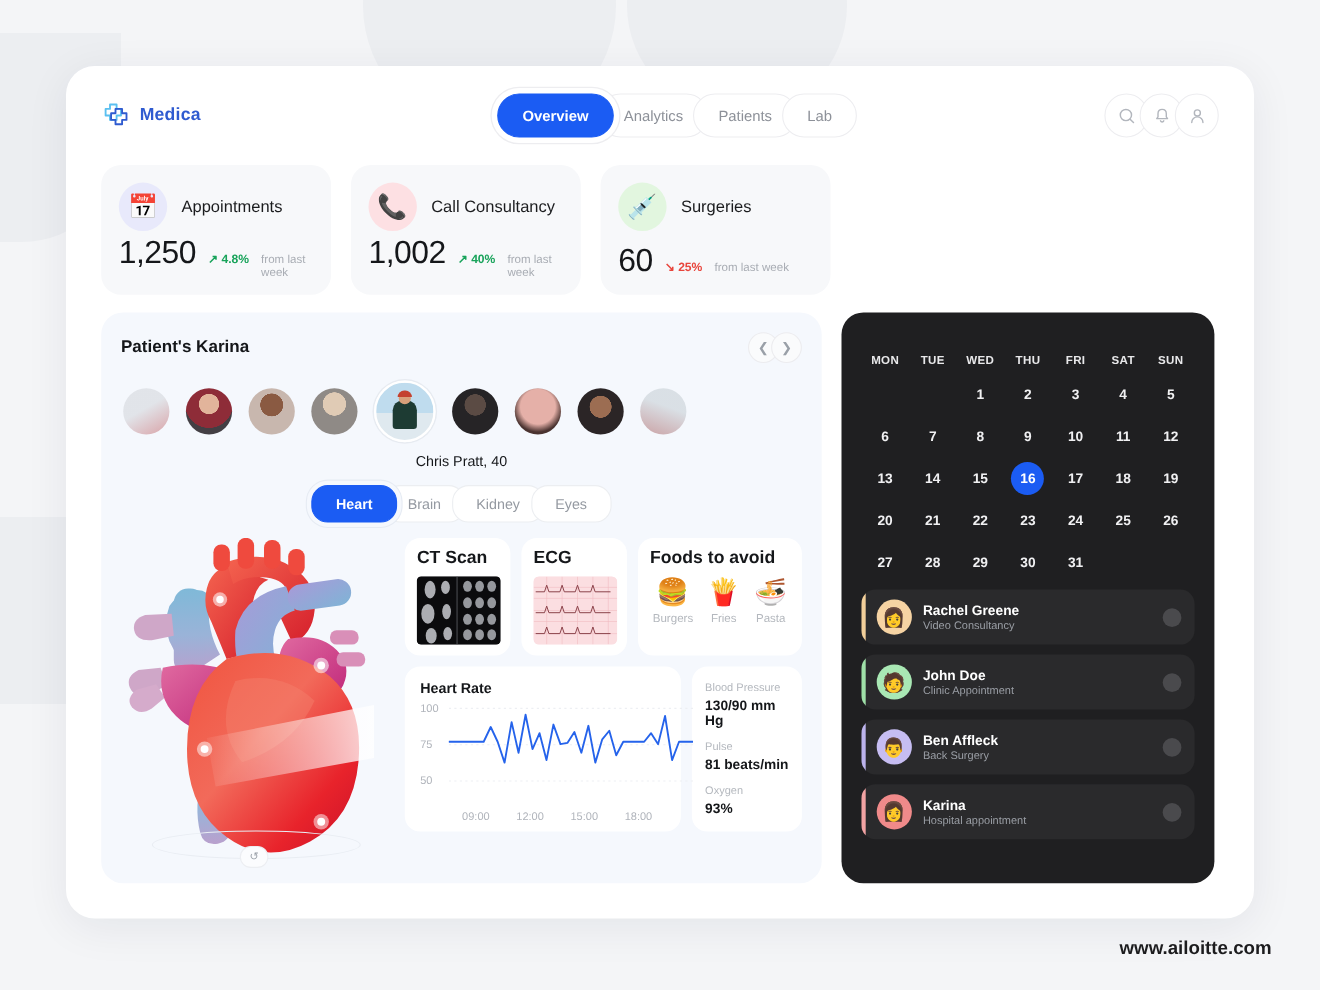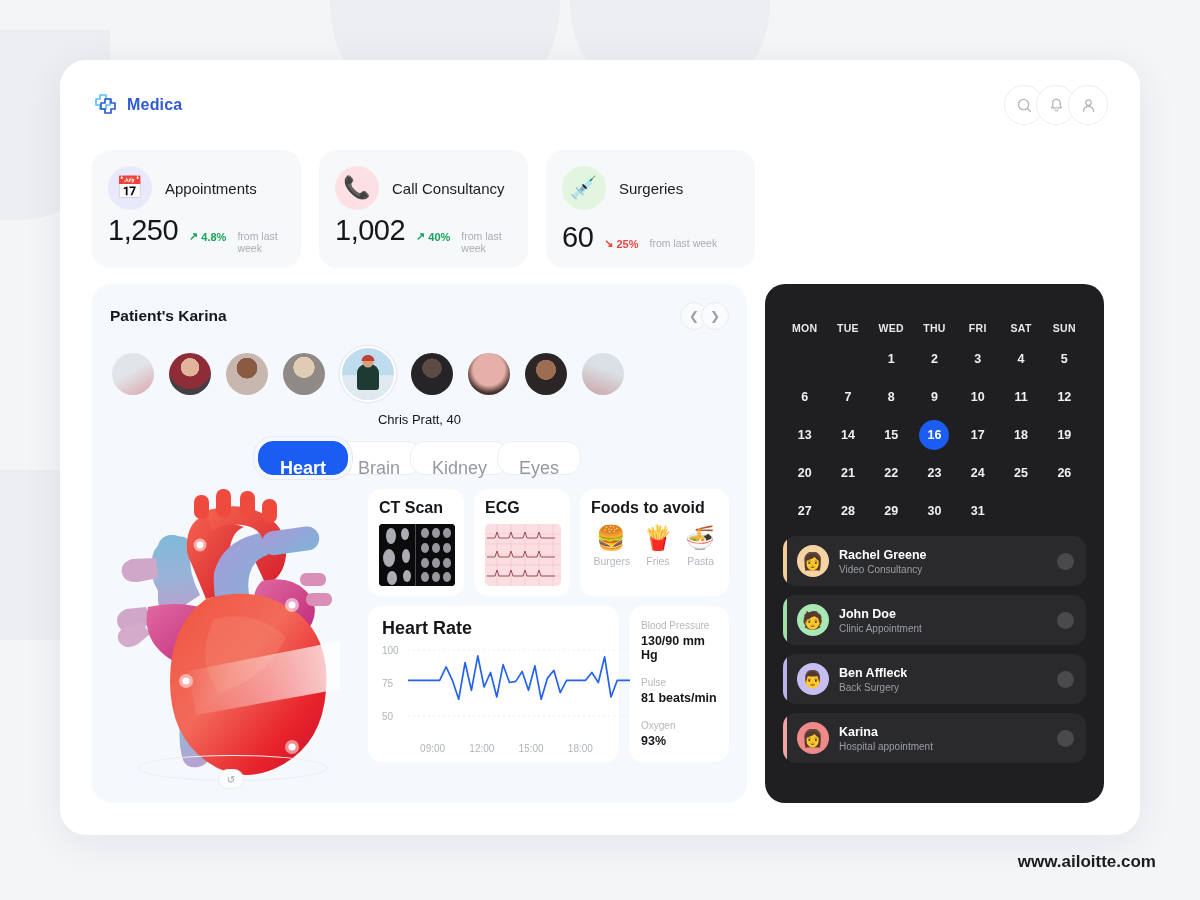--- a/index.html
+++ b/index.html
@@ -91,22 +91,22 @@
   .av { width: 42px; height: 42px; border-radius: 50%; flex: none; position: relative; overflow: hidden; }
   .av.selected {
     width: 56px; height: 56px; border: 2px solid #ffffff; box-shadow: 0 0 0 1.4px #e7ebf1;
   }
   .av-edge { opacity: .45; }
   .sel-name { text-align: center; font-size: 13px; color: #15171a; margin-top: 10px; }
 
   
   .organ-tabs { display: flex; justify-content: center; margin-top: 14px; }
   .otab {
-    height: 30px; padding: 16px 21px; display: flex; justify-content: center;
-    border-radius: 15px; font-size: 18px; color: #9499a1; background: #ffffff;
+    height: 30px; padding: 16px 21px; display: flex; align-items: center; justify-content: center;
+    border-radius: 15px; font-size: 13px; color: #9499a1; background: #ffffff;
     border: 1.1px solid #eceef1; margin-left: -12px;
   }
   .otab:first-child { margin-left: 0; }
   .otab.active {
     background: #1b5cf3; color: #fff; font-weight: 700; border-color:#1b5cf3;
     box-shadow: 0 0 0 4px #f5f8fd, 0 0 0 5px #e6ebf3; z-index: 3;
   }
 
   
   .organ-area { display: flex; margin-top: 14px; gap: 10px; }
@@ -129,21 +129,21 @@
   .ecg-card { width: 96px; }
   .ecg-img { width: 76px; height: 62px; border-radius: 5px; background: #fbdfe2; position:relative; overflow:hidden;}
   .foods-card { flex: 1; }
   .foods-row { display: flex; gap: 8px; justify-content: space-around; }
   .food { display: flex; flex-direction: column; align-items: center; gap: 3px; }
   .food-emoji { font-size: 24px; }
   .food-label { font-size: 10.5px; color: #b4b8be; }
 
   .lower-row { display: flex; gap: 10px; }
   .hr-card { flex: 1; background:#ffffff; border-radius: 14px; padding: 12px 14px 8px 14px; }
-  .hr-title { font-size: 18px; font-weight: 700; color: #15171a; }
+  .hr-title { font-size: 13px; font-weight: 700; color: #15171a; }
   .hr-chart { position: relative; height: 96px; margin-top: 6px; }
   .hr-ylabels { position:absolute; left:0; top:0; height: 82px; width: 26px; }
   .hr-ylabels span { position:absolute; font-size: 10px; color: #b0b4bb; }
   .hr-xlabels { display: flex; justify-content: space-around; padding-left: 26px; margin-top: 2px; }
   .hr-xlabels span { font-size: 10px; color: #b0b4bb; }
   .vitals-card {
     width: 100px; background:#ffffff; border-radius:14px; padding: 14px 12px;
     display: flex; flex-direction: column; justify-content: space-between;
   }
   .vital-lbl { font-size: 10px; color: #b4b8be; margin-bottom: 3px; }
@@ -201,20 +201,34 @@
       <div class="brand">
         <span>
           <svg width="26" height="26" viewBox="0 0 26 26">
             <path d="M4 9 h4 V5 h6 v4 h4 v6 h-4 v4 H8 v-4 H4 z" fill="none" stroke="#5bc0f0" stroke-width="1.7" stroke-linejoin="round"></path>
             <path d="M9 13 h4 V9 h6 v4 h4 v6 h-4 v4 h-6 v-4 H9 z" fill="none" stroke="#2f5bd0" stroke-width="1.7" stroke-linejoin="round"></path>
           </svg>
         </span>
         <span class="brand-name">Medica</span>
       </div>
 
+      <div class="navtabs">
+        <div class="tab active">
+            <span>Overview</span>
+          </div>
+        <div class="tab">
+            <span>Analytics</span>
+          </div>
+        <div class="tab">
+            <span>Patients</span>
+          </div>
+        <div class="tab">
+            <span>Lab</span>
+          </div>
+      </div>
 
       <div class="header-actions">
         <div class="hicon">
           <svg width="17" height="17" viewBox="0 0 18 18">
               <circle cx="8" cy="8" r="5.4" fill="none" stroke="#b2b6bd" stroke-width="1.4"></circle>
               <line x1="12" y1="12" x2="15.3" y2="15.3" stroke="#b2b6bd" stroke-width="1.4" stroke-linecap="round"></line>
             </svg>
         </div>
         <div class="hicon">
           <svg width="17" height="17" viewBox="0 0 18 18">

